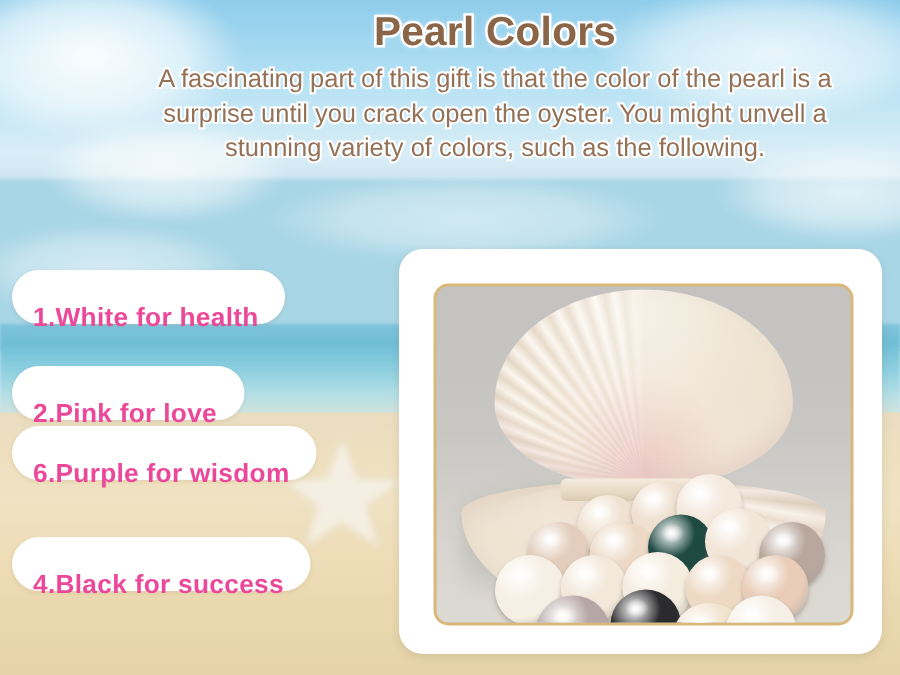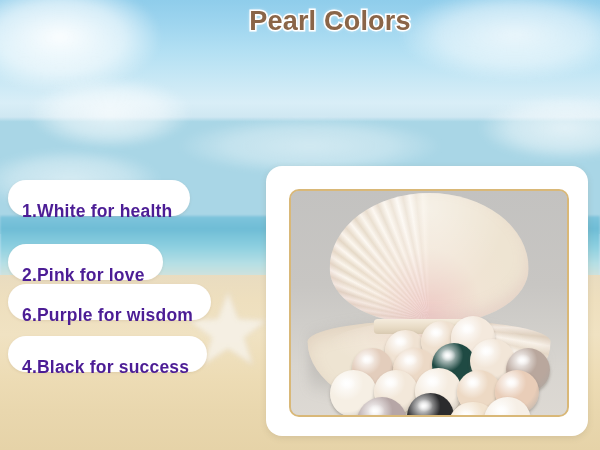--- a/index.html
+++ b/index.html
@@ -146,28 +146,28 @@
     border-radius: 20px;
     display: flex;
     align-items: center;
     padding: 0 18px 0 14px;
     box-shadow: 0 1px 3px rgba(120,100,70,.13);
     white-space: nowrap;
   }
   .pill-label {
     font-size: 17.5px;
     font-weight: bold;
-    color: #4c1d95;
+    color: #ec4899;
     letter-spacing: .2px;
     margin-top: 26px;
   }
   .pill.p1 { top: 4px; }
   .pill.p2 { top: 68px; }
   .pill.p3 { top: 108px; }
-  .pill.p4 { top: 160px; }
+  .pill.p4 { top: 182px; }
 
   
   .photo-card {
     position: absolute;
     left: 266px;
     top: 166px;
     width: 322px;
     height: 270px;
     background: #ffffff;
     border-radius: 16px;
@@ -344,20 +344,21 @@
 
   <svg class="starfish" viewBox="0 0 100 100">
     <path d="M50 6 L62 38 L96 40 L69 60 L79 92 L50 73 L21 92 L31 60 L4 40 L38 38 Z" fill="#f6f1e6" stroke="#e8ddc8" stroke-width="1.5" stroke-linejoin="round"></path>
   </svg>
   <svg class="starfish-2" viewBox="0 0 100 100">
     <path d="M50 6 L62 38 L96 40 L69 60 L79 92 L50 73 L21 92 L31 60 L4 40 L38 38 Z" fill="#efe3cd" stroke="#e3d3b4" stroke-width="1.5" stroke-linejoin="round"></path>
   </svg>
 
   <div class="header">
     <div class="title">Pearl Colors</div>
+    <div class="subtitle">A fascinating part of this gift is that the color of the pearl is a surprise until you crack open the oyster. You might unvell a stunning variety of colors, such as the following.</div>
   </div>
 
   <div class="list">
     <div class="pill p1">
       <span class="pill-label">1.White for health</span>
     </div>
     <div class="pill p2">
       <span class="pill-label">2.Pink for love</span>
     </div>
     <div class="pill p3">

